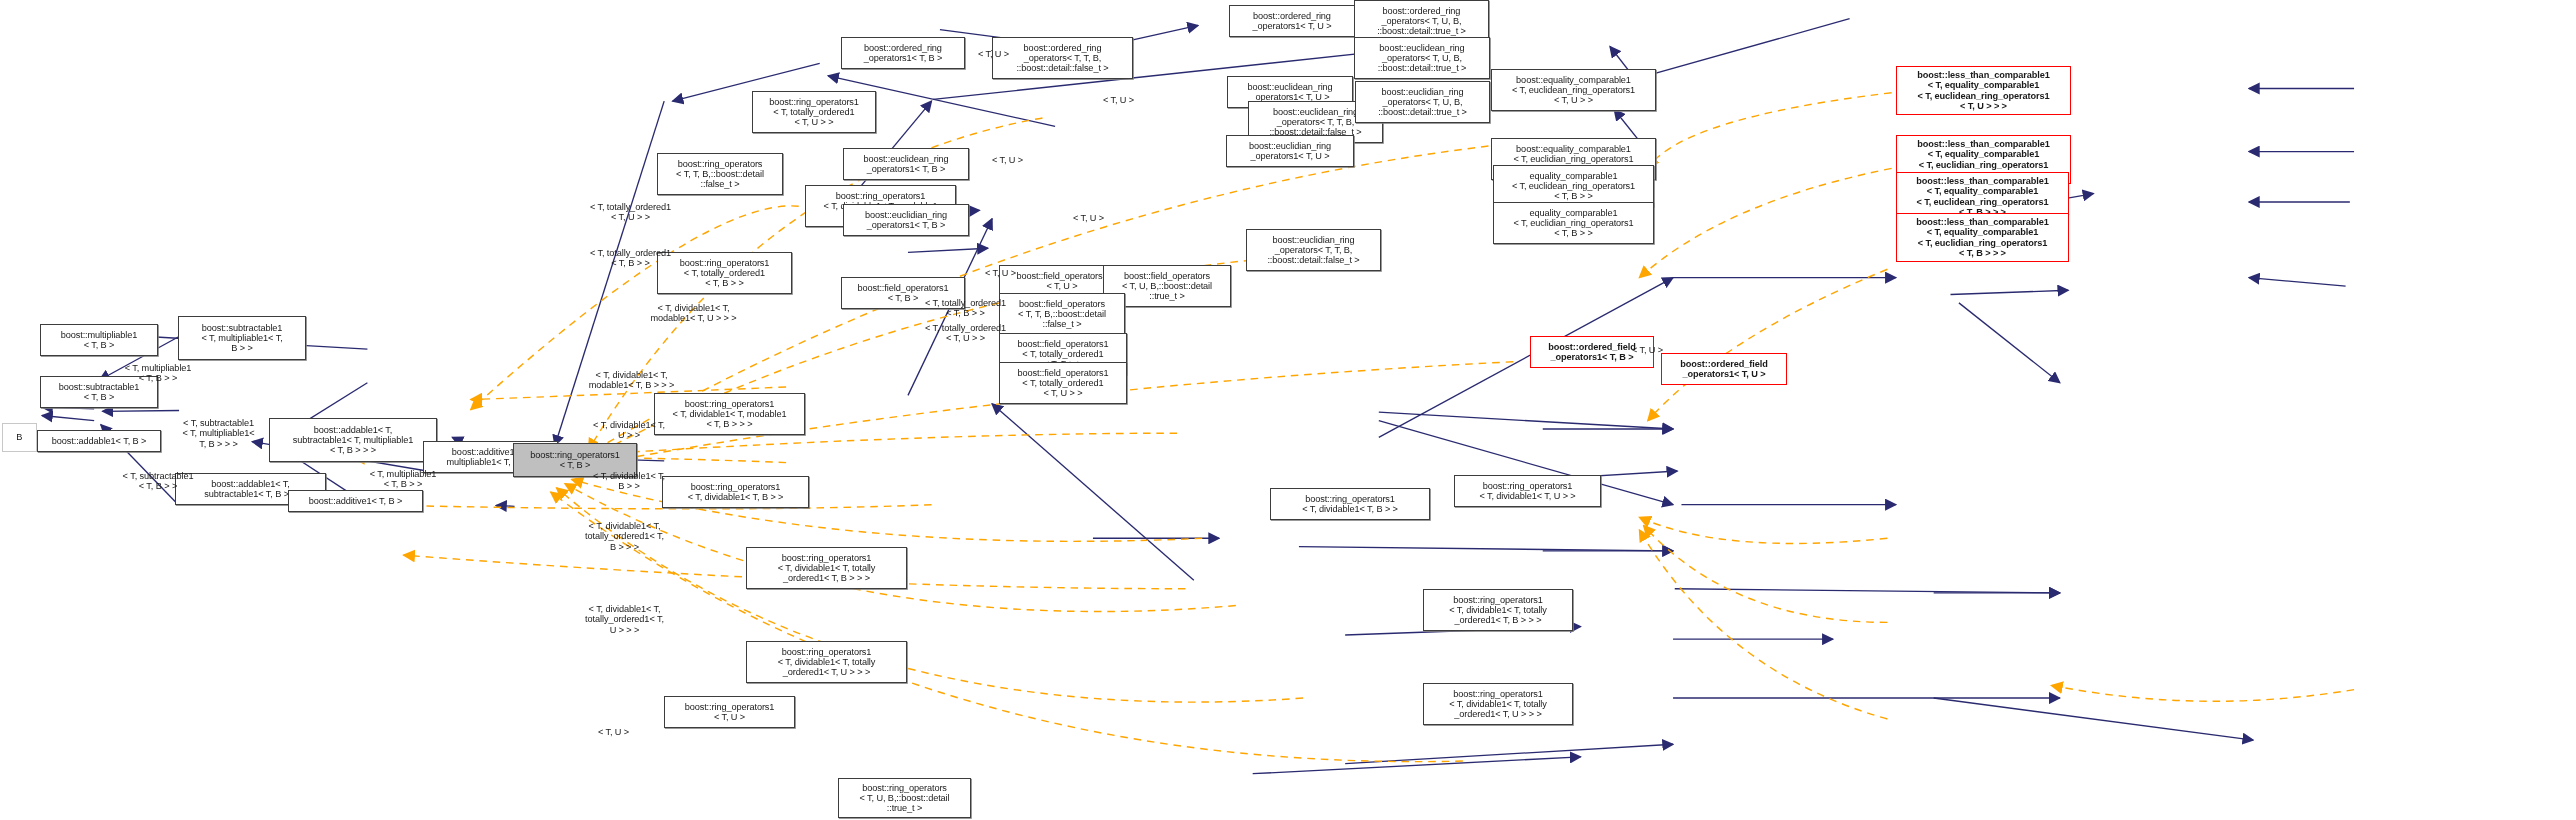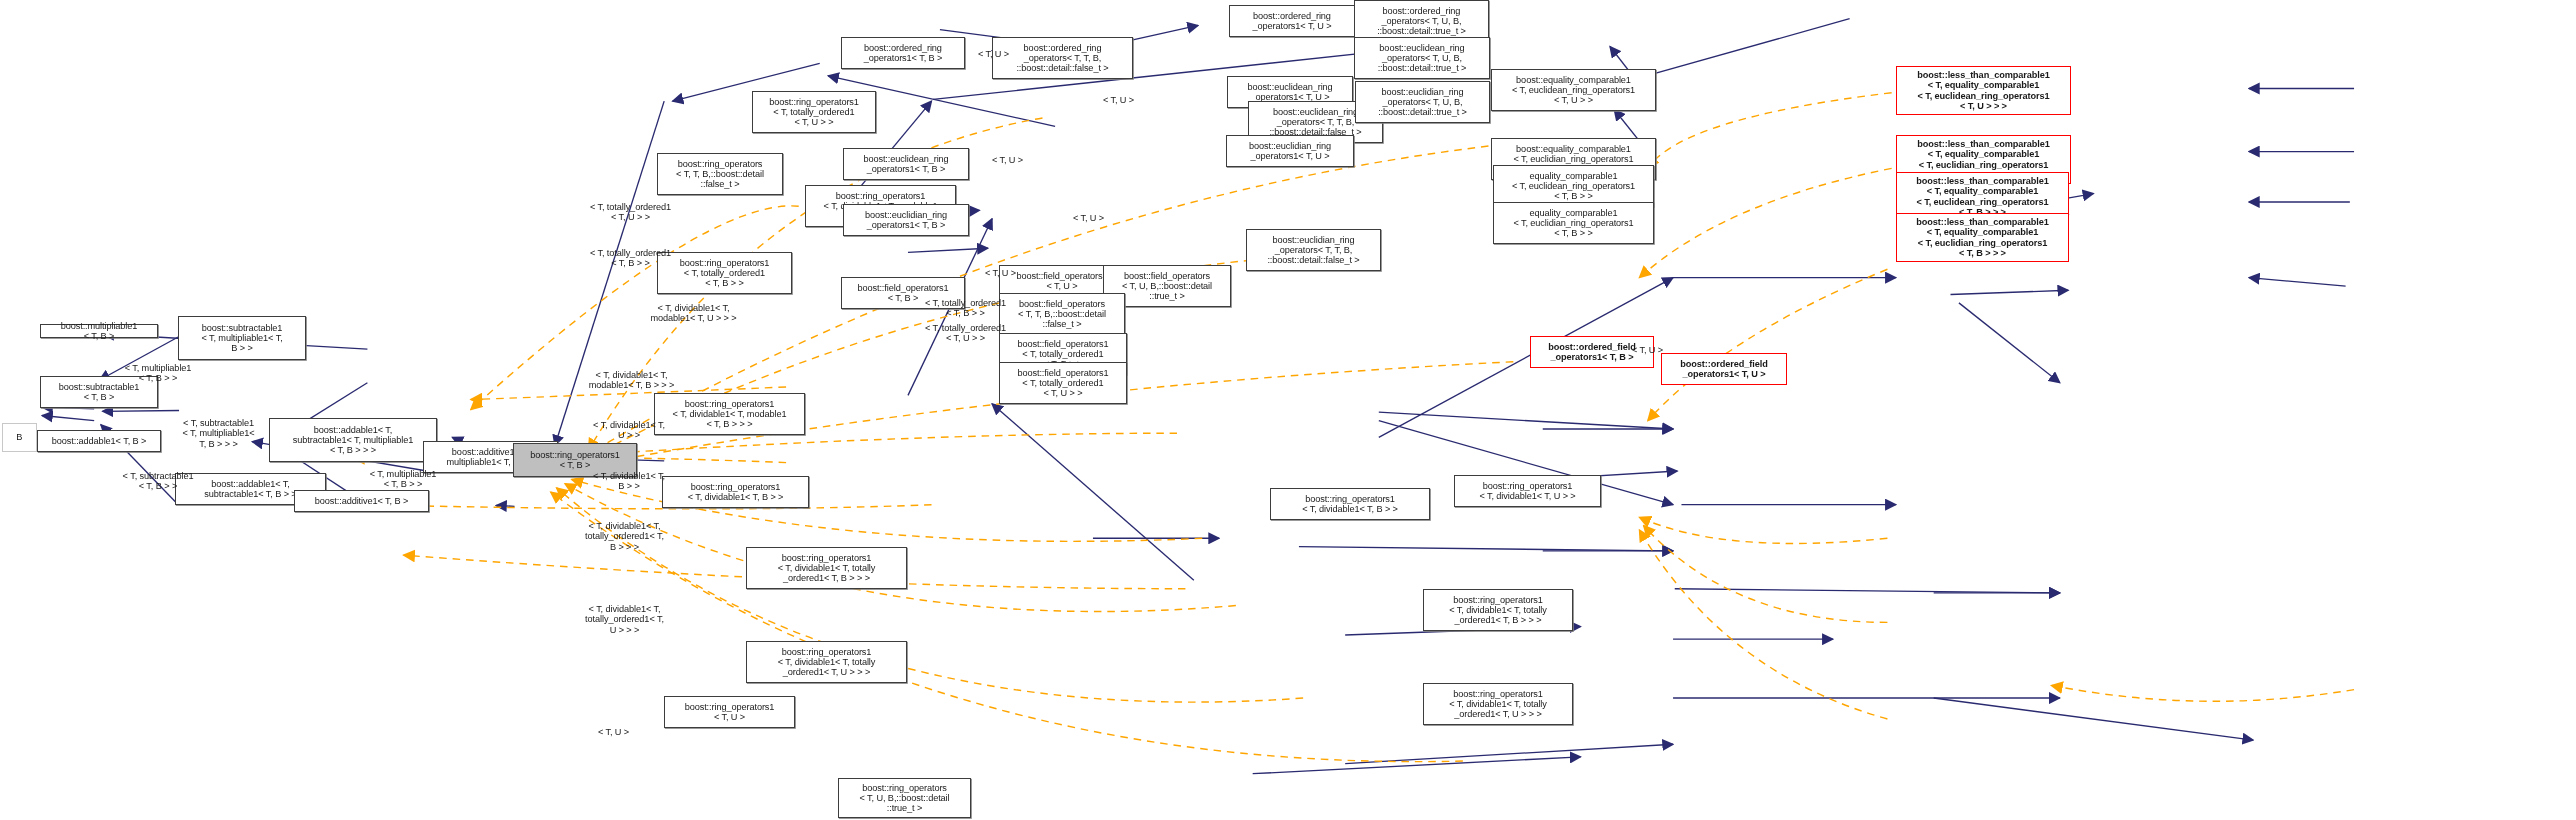--- a/index.html
+++ b/index.html
@@ -112,40 +112,40 @@
       <path d="M2245,740 Q2060,740 1955,625"></path>
       <path d="M2245,855 Q2050,800 1950,630"></path>
       <path d="M2800,820 Q2620,850 2440,815"></path>
       <path d="M935,460 Q700,470 560,475"></path>
       <path d="M935,550 Q700,540 420,545"></path>
     </g>
   </svg>
 
   <div class="node plain" style="left:1.7px;top:423px;width:35px;height:29px;">B</div>
 
-  <div class="node" style="left:40px;top:324px;width:118px;height:14px;">boost::multipliable1
+  <div class="node" style="left:40px;top:324px;width:118px;height:32px;">boost::multipliable1
 &lt; T, B &gt;</div>
 
   <div class="node" style="left:40px;top:376px;width:118px;height:32px;">boost::subtractable1
 &lt; T, B &gt;</div>
 
   <div class="node" style="left:37px;top:430px;width:124px;height:22px;">boost::addable1&lt; T, B &gt;</div>
 
   <div class="node" style="left:178px;top:316px;width:128px;height:44px;">boost::subtractable1
 &lt; T, multipliable1&lt; T,
 B &gt; &gt;</div>
 
   <div class="node" style="left:269px;top:418px;width:168px;height:44px;">boost::addable1&lt; T,
 subtractable1&lt; T, multipliable1
 &lt; T, B &gt; &gt; &gt;</div>
 
   <div class="node" style="left:175px;top:473px;width:151px;height:32px;">boost::addable1&lt; T,
 subtractable1&lt; T, B &gt; &gt;</div>
 
-  <div class="node" style="left:294px;top:490px;width:135px;height:22px;">boost::additive1&lt; T, B &gt;</div>
+  <div class="node" style="left:288px;top:490px;width:135px;height:22px;">boost::additive1&lt; T, B &gt;</div>
 
   <div class="node" style="left:423px;top:441px;width:135px;height:32px;">boost::additive1&lt; T,
 multipliable1&lt; T, B &gt; &gt;</div>
 
   <div class="node root" style="left:513px;top:443px;width:124px;height:34px;">boost::ring_operators1
 &lt; T, B &gt;</div>
 
   <div class="node" style="left:657px;top:153px;width:126px;height:42px;">boost::ring_operators
 &lt; T, T, B,::boost::detail
 ::false_t &gt;</div>

